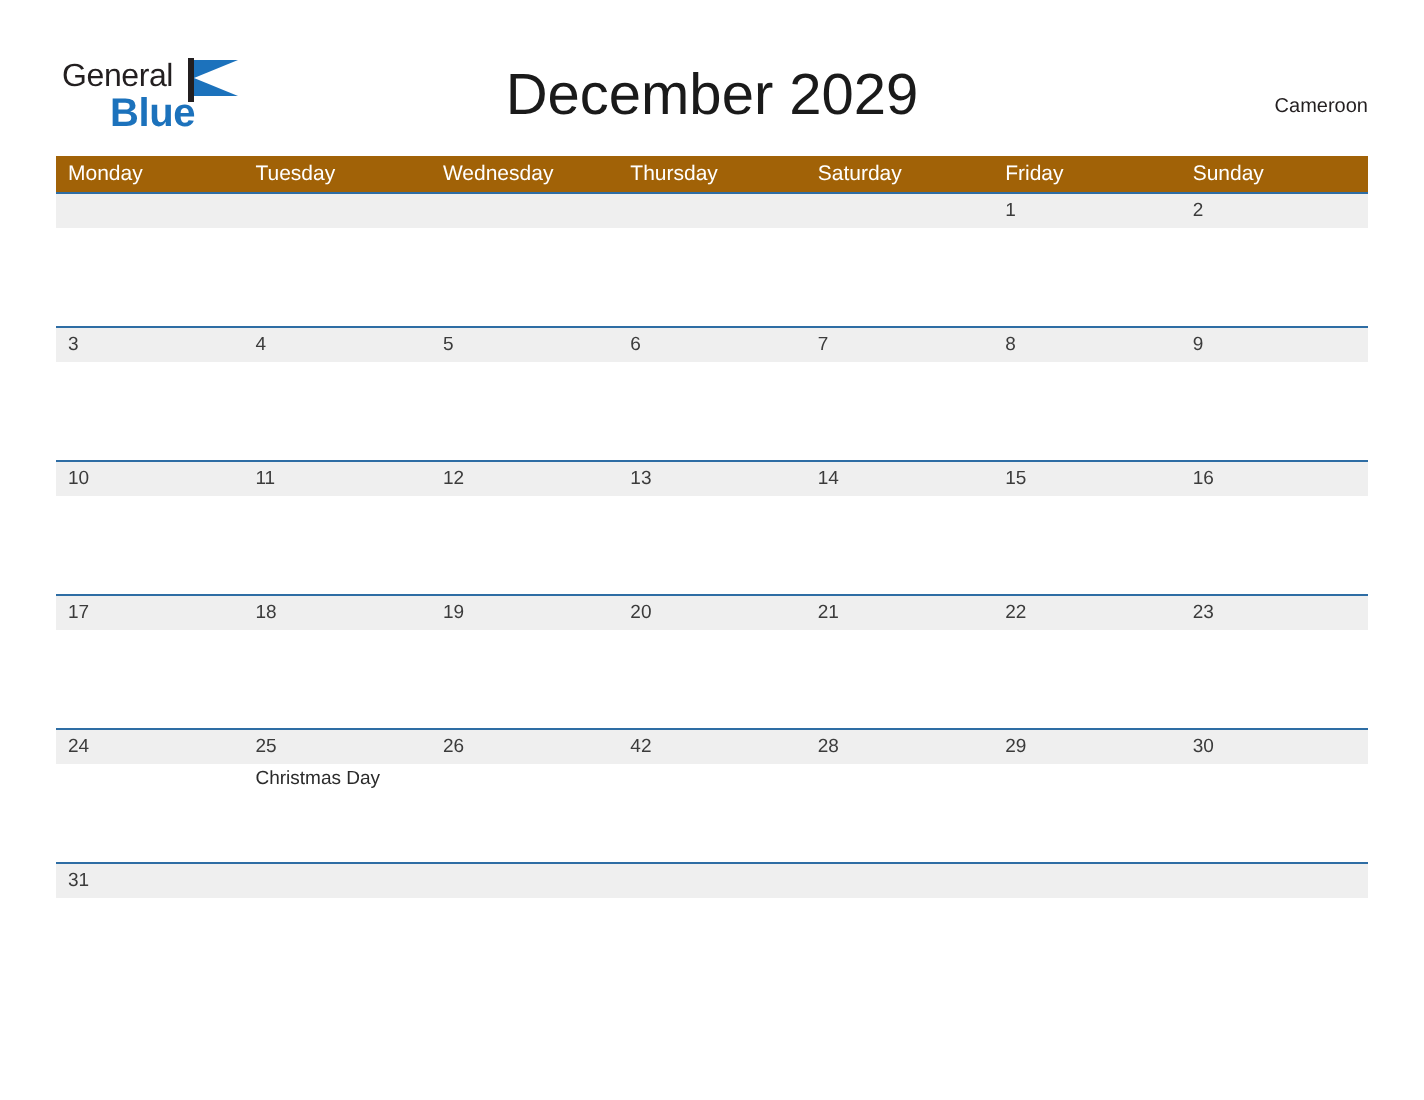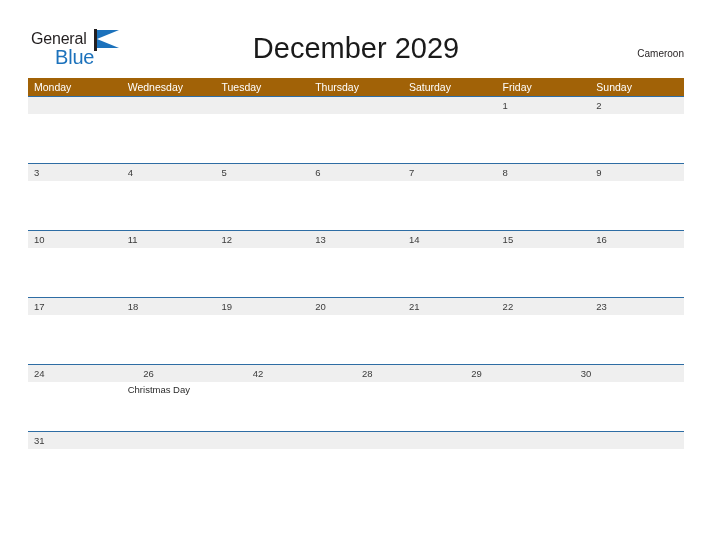--- a/index.html
+++ b/index.html
@@ -50,20 +50,21 @@
   }
   .logo-blue {
     position: absolute;
     left: 24px;
     top: 18px;
     font-size: 20px;
     line-height: 20px;
     color: #1c72bc;
     letter-spacing: -0.2px;
     white-space: nowrap;
+    font-weight: bold;
   }
   .logo-flagpole {
     position: absolute;
     left: 63px;
     top: 0px;
     width: 3px;
     height: 22px;
     background: #231f20;
   }
   .logo-flag {
@@ -192,22 +193,22 @@
     <div class="cal-title">December 2029</div>
 
     <div class="cal-locale">Cameroon</div>
 
   </div>
 
   <div class="calendar">
 
     <div class="weekday-header">
       <div class="weekday-cell">Monday</div>
+      <div class="weekday-cell">Tuesday</div>
       <div class="weekday-cell">Wednesday</div>
-      <div class="weekday-cell">Tuesday</div>
       <div class="weekday-cell">Thursday</div>
       <div class="weekday-cell">Saturday</div>
       <div class="weekday-cell">Friday</div>
       <div class="weekday-cell">Sunday</div>
     </div>
 
     <div class="week-row">
       <div class="day-band">
         <div class="day-band-cell"></div>
         <div class="day-band-cell"></div>
@@ -343,20 +344,21 @@
           </div>
         <div class="event-cell">
             <span class="event-text"></span>
           </div>
       </div>
     </div>
 
     <div class="week-row">
       <div class="day-band">
         <div class="day-band-cell">24</div>
+        <div class="day-band-cell">25</div>
         <div class="day-band-cell">26</div>
         <div class="day-band-cell">42</div>
         <div class="day-band-cell">28</div>
         <div class="day-band-cell">29</div>
         <div class="day-band-cell">30</div>
       </div>
       <div class="event-band">
         <div class="event-cell">
             <span class="event-text"></span>
           </div>

